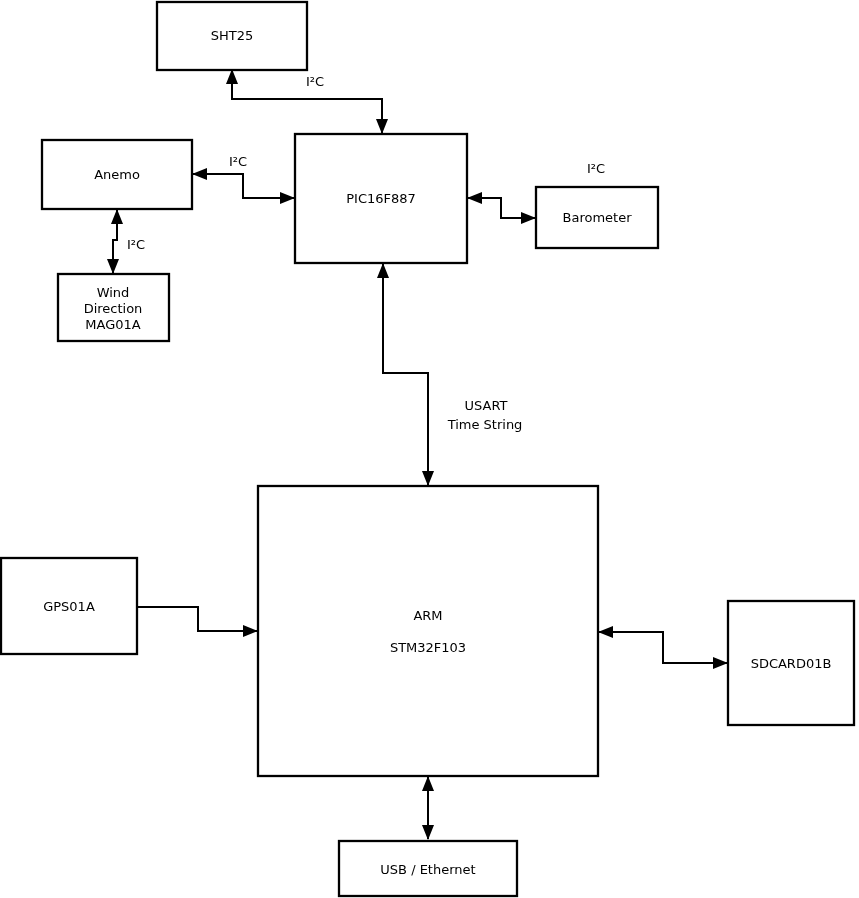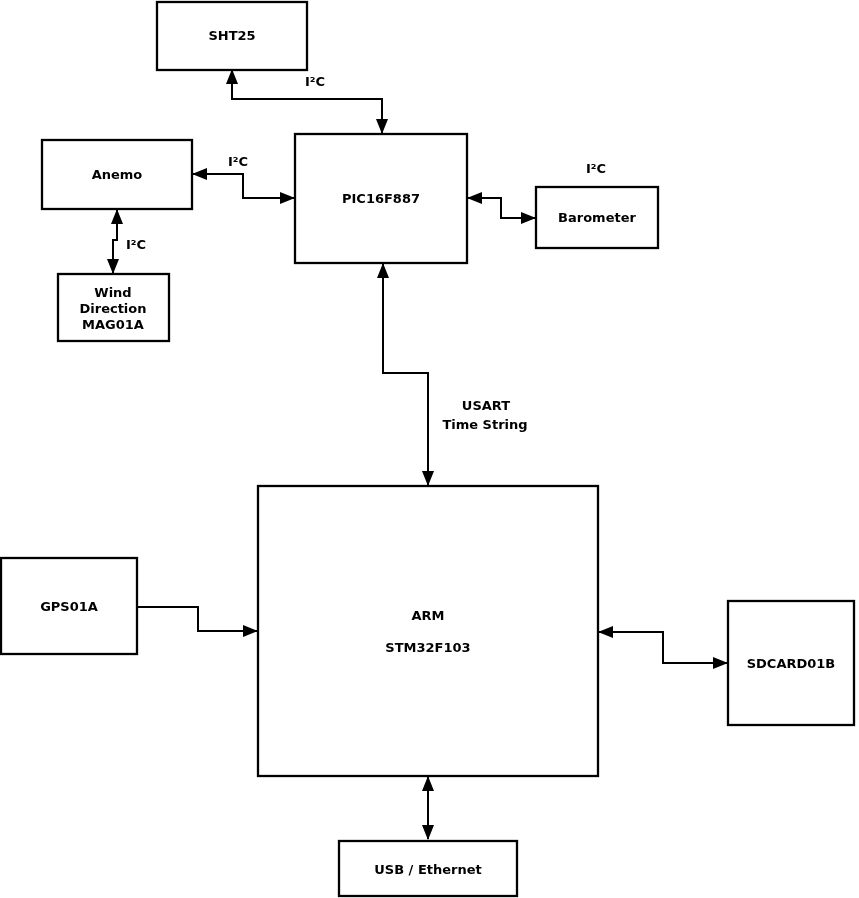--- a/index.html
+++ b/index.html
@@ -6,21 +6,20 @@
     margin: 0;
     padding: 0;
     background: #ffffff;
   }
   .canvas-wrap {
     position: relative;
     width: 859px;
     height: 898px;
     background: #ffffff;
     overflow: hidden;
-    font-weight: bold;
   }
   svg {
     display: block;
   }
   svg text {
     font-family: "DejaVu Sans", "Liberation Sans", sans-serif;
     font-size: 13px;
     fill: #000000;
   }
   .node-rect {

